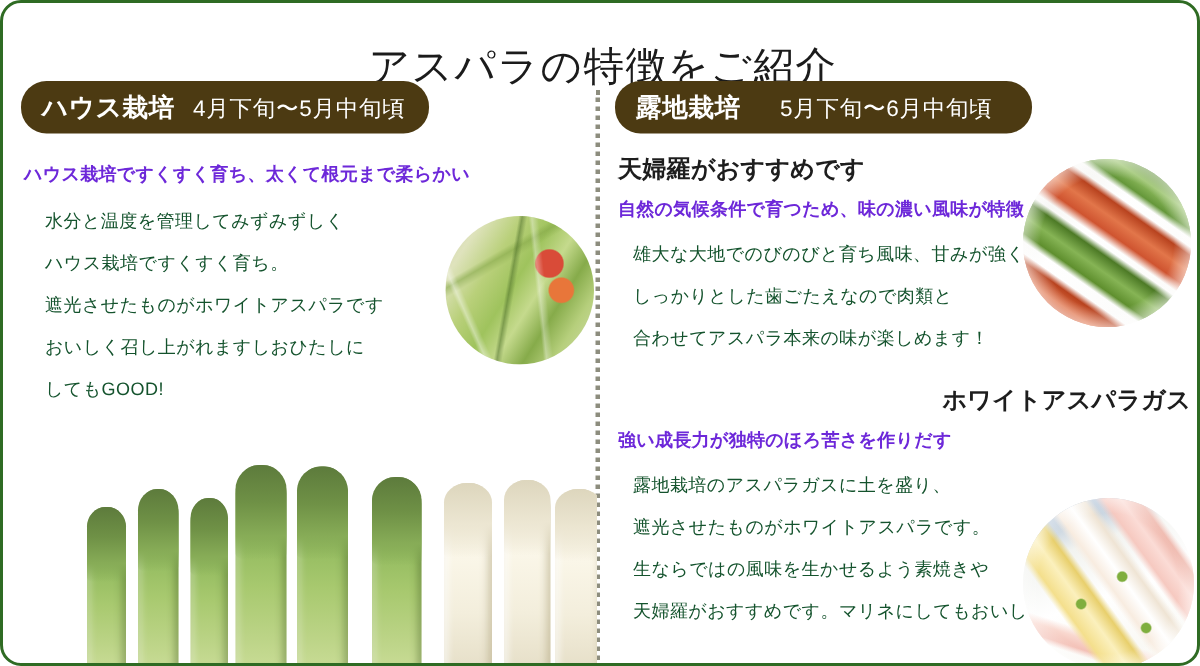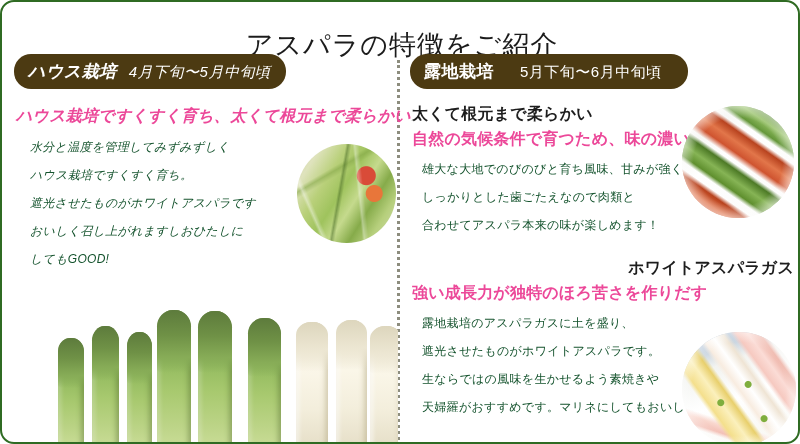--- a/index.html
+++ b/index.html
@@ -37,21 +37,21 @@
     letter-spacing: 1px;
     font-family: "DejaVu Serif", "Liberation Serif", serif;
     font-weight: 400;
   }
 
   
   .column {
     position: absolute;
     top: 52px;
   }
-  #column-house  { left: 8px;  width: 380px; font-style: italic; }
+  #column-house  { left: 8px;  width: 380px; }
   #column-field  { left: 404px; width: 388px; }
 
   
   #column-divider {
     position: absolute;
     left: 395px;
     top: 58px;
     width: 0;
     height: 380px;
     border-left: 3px dotted #8d8d7e;
@@ -77,22 +77,22 @@
     font-size: 15px;
     margin-left: 12px;
     letter-spacing: 0.5px;
   }
   #badge-house { margin-left: 4px; }
   #badge-field { margin-left: 4px; padding-right: 26px; }
   #badge-field .badge-sub { margin-left: 26px; }
 
   
   .lead-green {
-    color: #ec4899;
-    font-size: 16px;
+    color: #6d28d9;
+    font-size: 12px;
     font-weight: bold;
     letter-spacing: 0.2px;
     line-height: 22px;
     white-space: nowrap;
   }
 
   .subhead-dark {
     color: #1d1d1d;
     font-size: 16px;
     font-weight: bold;
@@ -247,21 +247,21 @@
   </div>
 
   <div id="column-field" class="column">
 
     <div id="badge-field" class="badge">
       <span>露地栽培</span><span class="badge-sub">5月下旬〜6月中旬頃</span>
     </div>
 
     
     <div style="margin-top:14px;">
-      <div class="subhead-dark" style="margin-left:6px;">太くて根元まで柔らかい</div>
+      <div class="subhead-dark" style="margin-left:6px;">天婦羅がおすすめです</div>
       <div class="lead-green" style="margin:3px 0 0 6px;">自然の気候条件で育つため、味の濃い風味が特徴</div>
       <div class="body-text" style="margin:5px 0 0 16px;">
         <span class="line">雄大な大地でのびのびと育ち風味、甘みが強くなる</span>
         <span class="line">しっかりとした歯ごたえなので肉類と</span>
         <span class="line">合わせてアスパラ本来の味が楽しめます！</span>
       </div>
     </div>
 
     
     <div style="margin-top:18px;">

